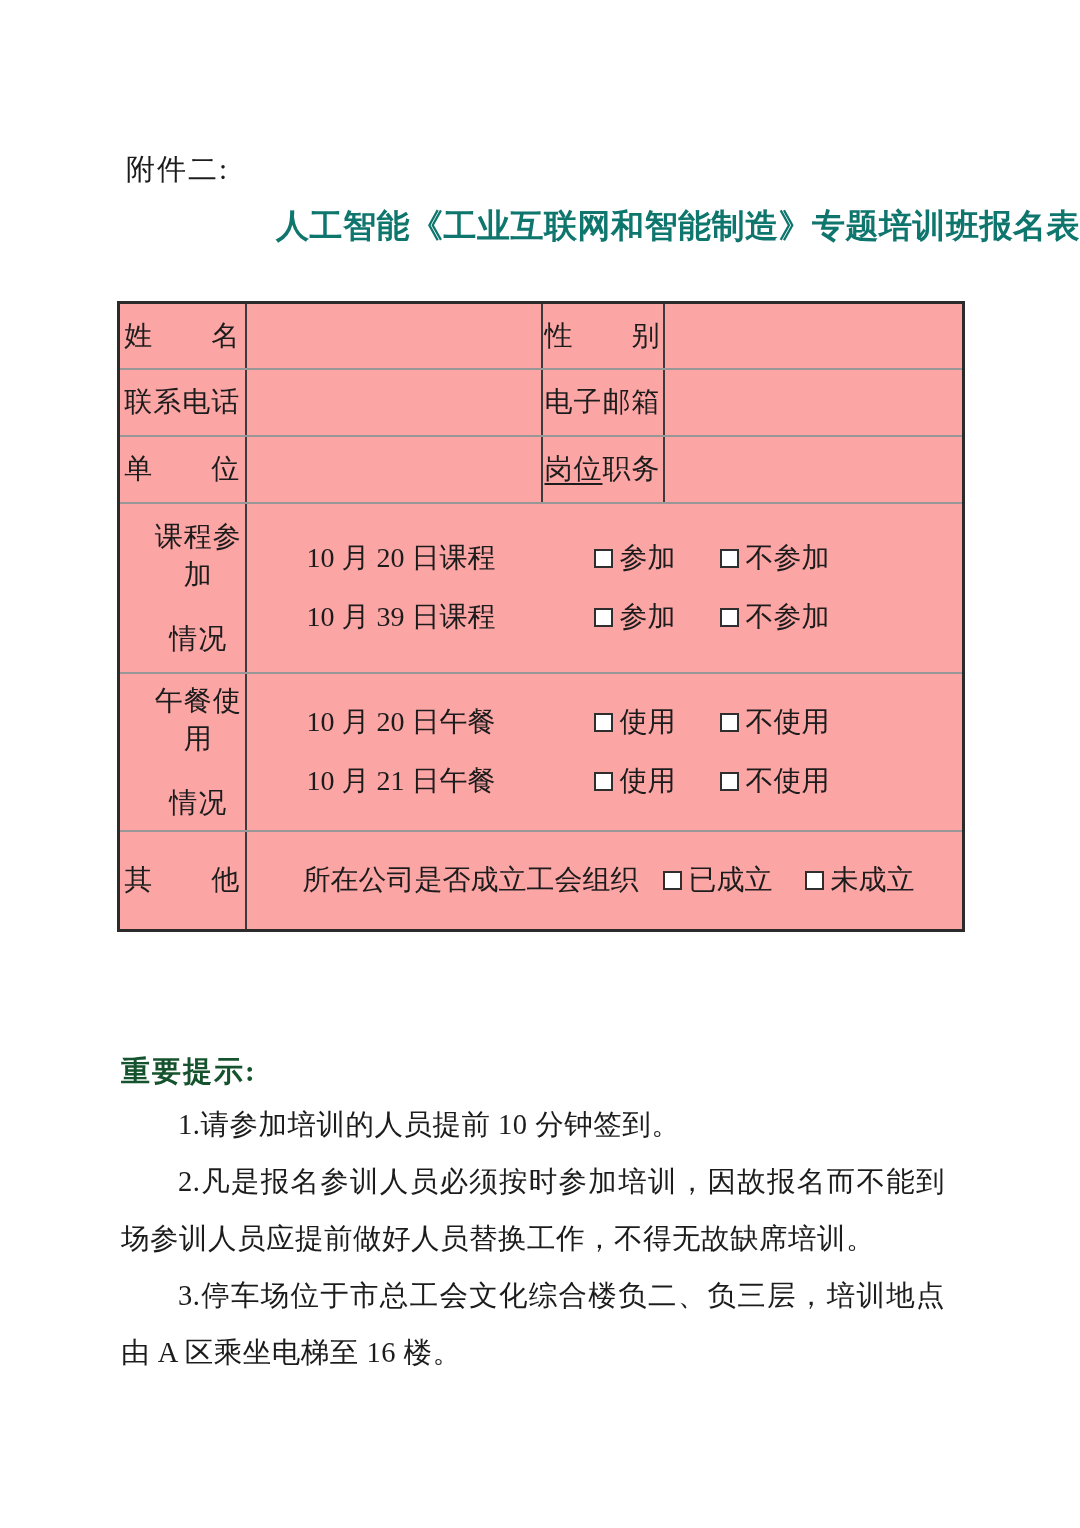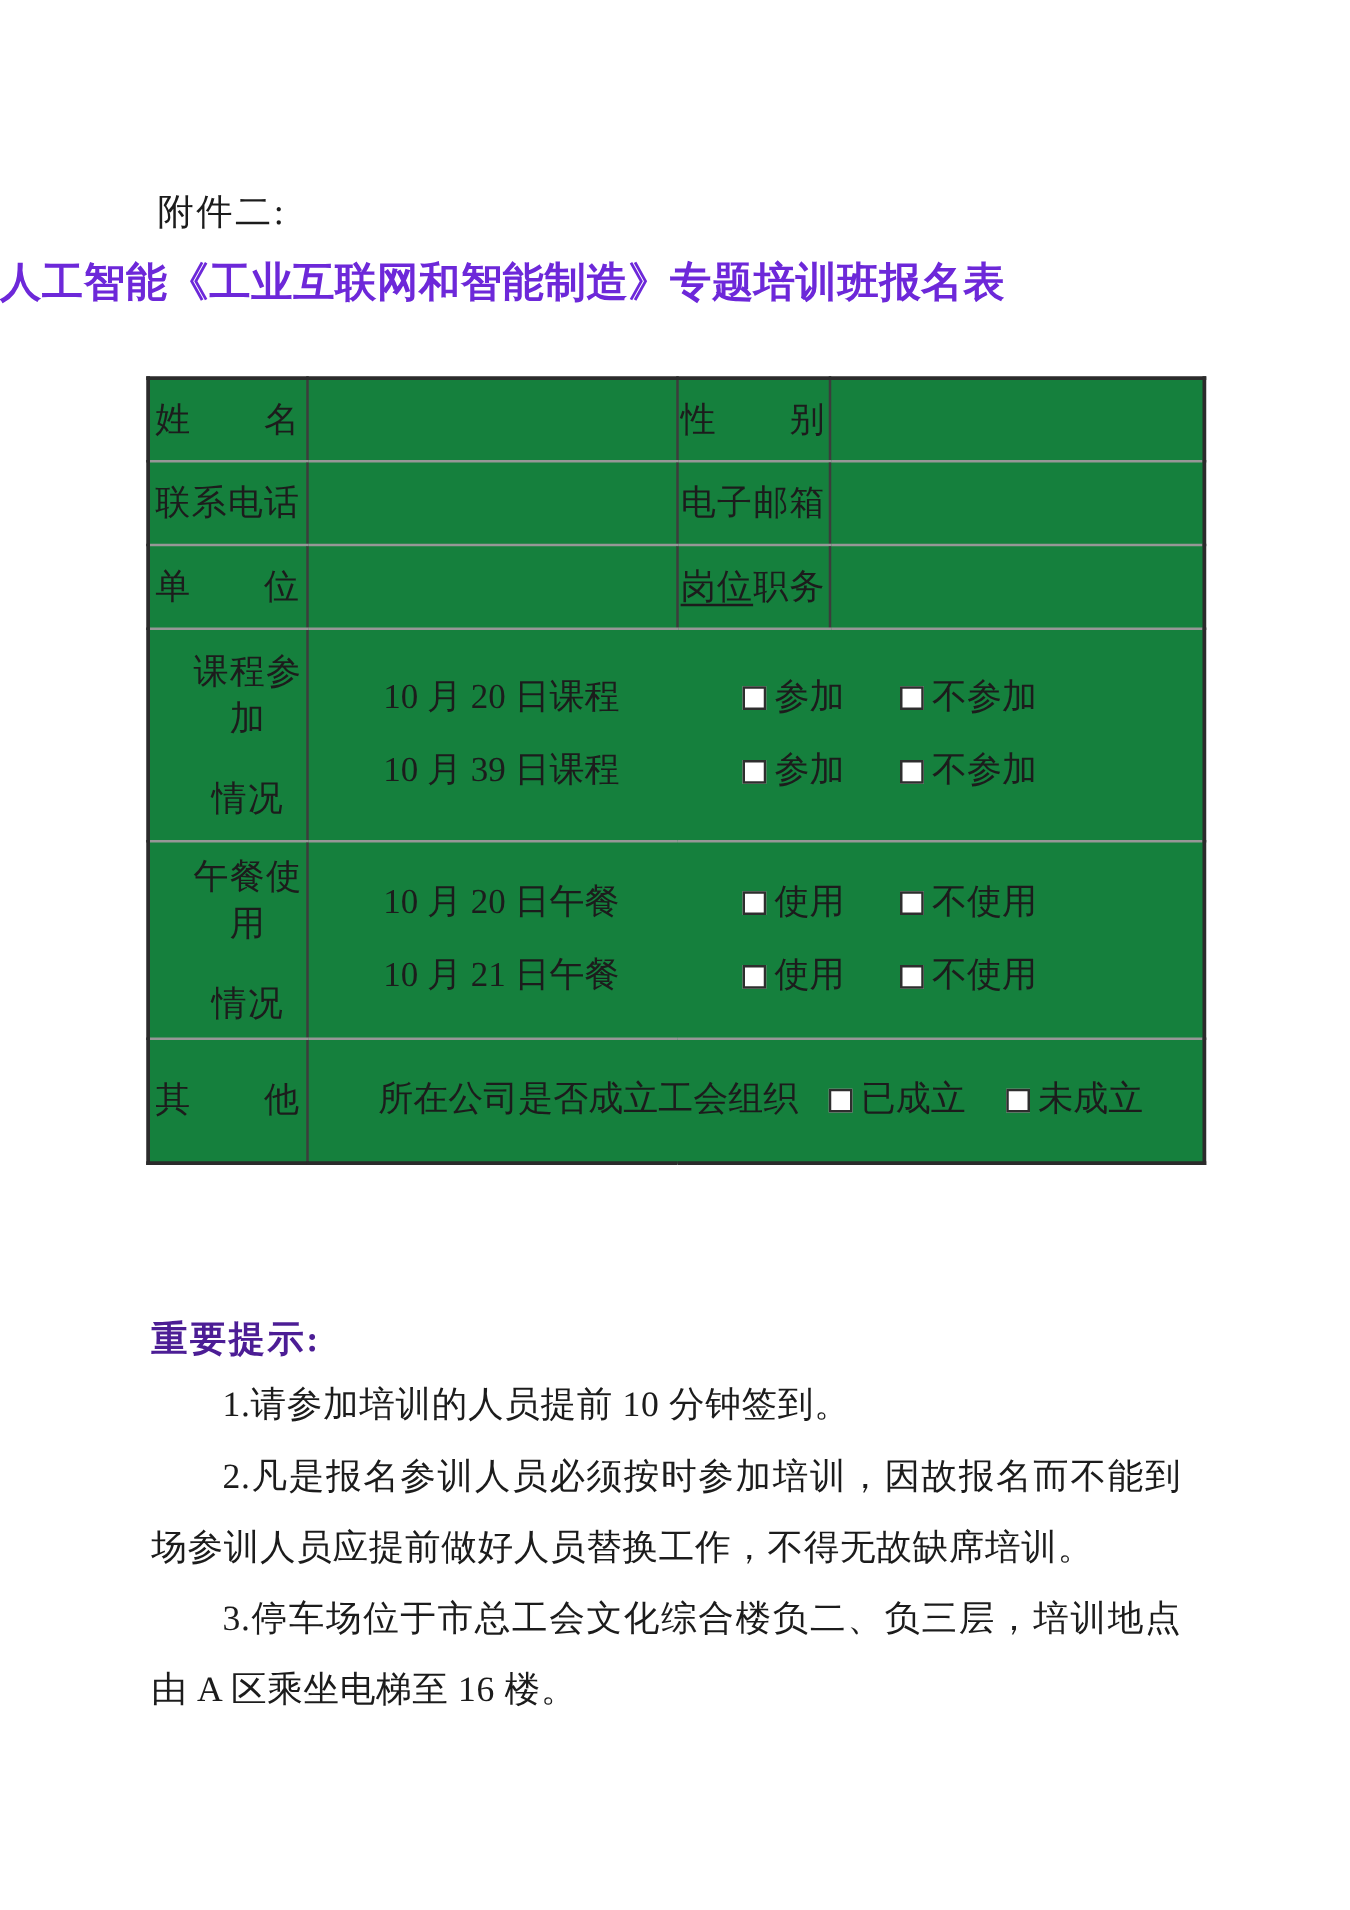--- a/index.html
+++ b/index.html
@@ -11,40 +11,40 @@
     color:#1c1c1c;
     font-family:"Liberation Serif","DejaVu Serif",serif;
     overflow:hidden;
   }
   .attachment {
     position:absolute; left:126px; top:150px;
     font-size:29px; letter-spacing:2px;
   }
   .doc-title {
     position:absolute; left:0; top:204px; width:1080px;
-    text-align:left;
+    text-align:right;
     font-family:"Liberation Sans","DejaVu Sans",sans-serif;
     font-weight:bold; font-size:33px; letter-spacing:0.5px;
-    color:#6d28d9;
+    color:#0f766e;
   }
   table.form {
     position:absolute; left:117px; top:301px;
     width:845px;
     border-collapse:collapse;
     table-layout:fixed;
     font-size:28px;
   }
   table.form { border:3px solid #2b2b2b; }
   table.form td {
     border-style:solid;
     border-width:2px;
     border-top-color:#979797; border-bottom-color:#979797;
     border-left-color:#3c3c3c; border-right-color:#3c3c3c;
     vertical-align:middle;
-    background:#15803d;
+    background:#fca5a5;
   }
   td.lbl { text-align:center; letter-spacing:1px; }
   td.lbl .two-line { display:flex; flex-direction:column; gap:26px; align-items:center;margin-left:32px; }
   .u { text-decoration:underline; text-underline-offset:5px; }
   .opt-stack { display:flex; flex-direction:column; justify-content:center; gap:27px; height:100%; }
   .opt-line { display:flex; align-items:center; line-height:32px; }
   .opt { display:flex; align-items:center; }
   .cb {
     width:19px; height:19px;
     border:2px solid #2e2e2e;
@@ -57,21 +57,21 @@
   .c-opt1 { margin-left:55px; width:142px;padding-left:16px; }
   
   .t-item { margin-left:42px; width:342px; }
   .t-opt1 { margin-left:28px; width:176px; }
   
   .o-item { margin-left:56px; width:340px; }
   .o-opt1 { margin-left:20px; width:142px; }
   .notes-heading {
     position:absolute; left:121px; top:1052px;
     font-weight:bold; font-size:29px; letter-spacing:2px;
-    color:#4c1d95;
+    color:#14532d;
   }
   .notes {
     position:absolute; left:121px; top:1096px; width:824px;
     font-size:28.5px; line-height:57px;
     text-align:justify;
     letter-spacing:0.5px;
   }
   .notes p { text-indent:2em; }
 </style>
 </head>

